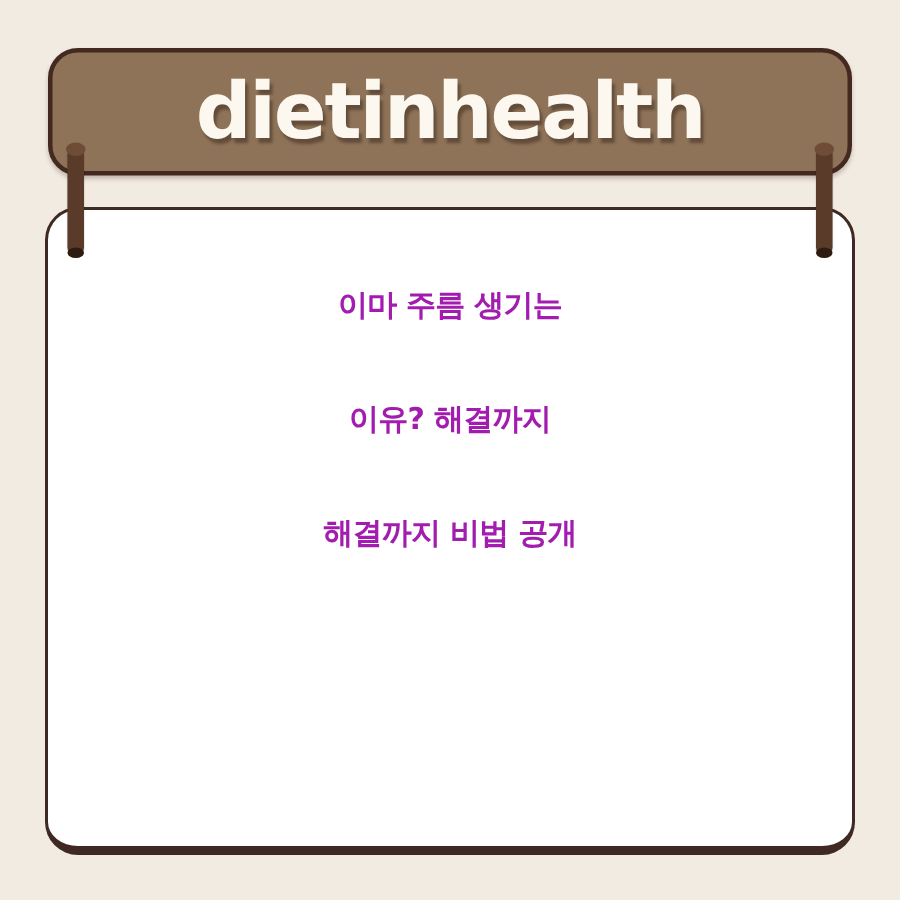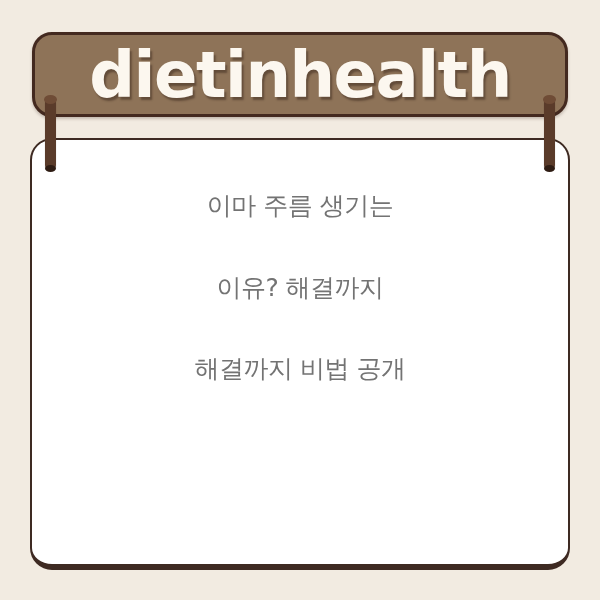--- a/index.html
+++ b/index.html
@@ -72,21 +72,21 @@
     border: 3px solid #43291F;
     border-radius: 20px;
     display: flex;
     align-items: center;
     justify-content: center;
     z-index: 3;
     box-shadow: 0 2px 3px rgba(60,40,28,0.25);
   }
   #banner-title {
     font-family: "DejaVu Sans", "Liberation Sans", sans-serif;
-    font-size: 64px;
+    font-size: 52px;
     font-weight: bold;
     letter-spacing: -1.5px;
     color: #FCF7EF;
     text-shadow: 2px 3px 2px rgba(47,29,20,0.45);
     line-height: 1;
     user-select: none;
   }
 
   
   #card {
@@ -104,24 +104,24 @@
     display: flex;
     flex-direction: column;
     align-items: center;
     justify-content: flex-start;
     padding-top: 52px;
   }
 
   #headline {
     width: 100%;
     text-align: center;
-    color: #737373;
+    color: #a21caf;
     font-family: "DejaVu Sans", "Liberation Sans", sans-serif;
-    font-weight: normal;
-    font-size: 25px;
+    font-weight: bold;
+    font-size: 20px;
     letter-spacing: -0.5px;
   }
   .headline-line {
     display: block;
     margin: 0 0 54px 0;
     line-height: 1.1;
     white-space: nowrap;
   }
   .headline-line:last-child { margin-bottom: 16px; }
 </style>

